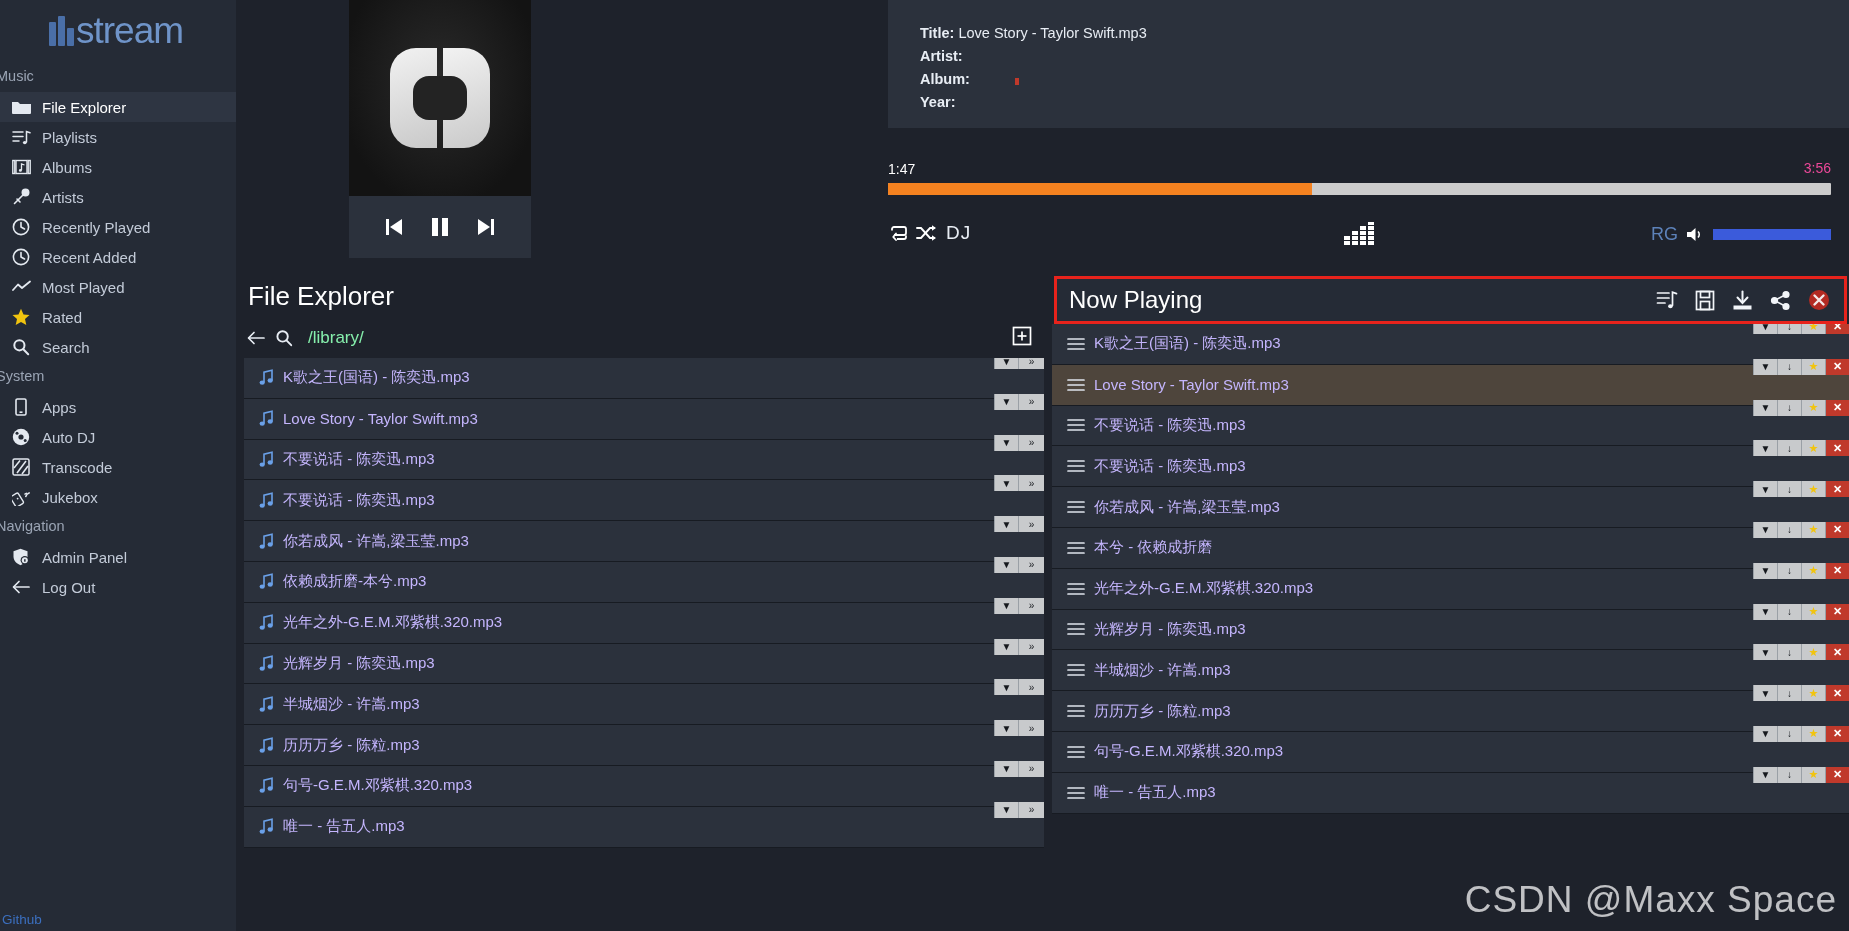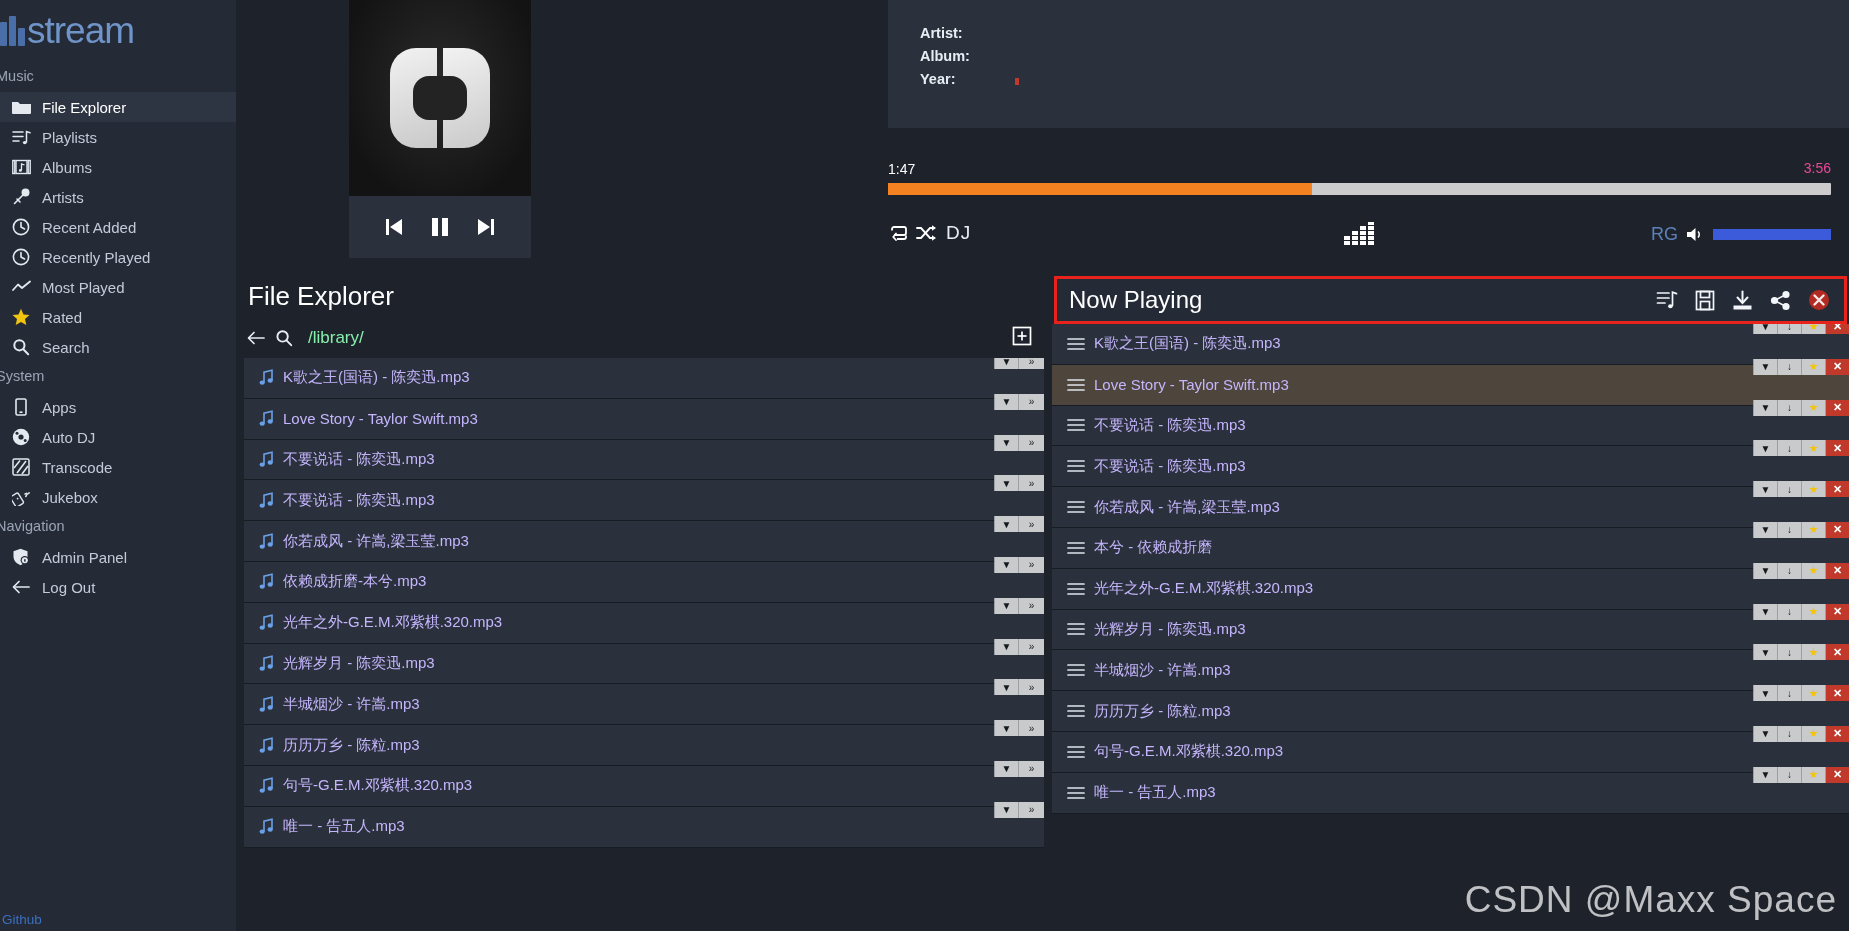--- a/index.html
+++ b/index.html
@@ -14,21 +14,21 @@
   
   .sidebar {
     width: 236px; height: 931px;
     background: #252b36;
     flex: 0 0 236px;
     position: relative;
     overflow: hidden;
   }
   .logo-wrap {
     height: 62px;
-    display: flex; align-items: center; justify-content: flex-start;
+    display: flex; align-items: center; justify-content: center;
     padding-right: 4px;
   }
   .logo {
     display: flex; align-items: center;
     font-size: 37px; letter-spacing: -1px;
     color: #5d82b9; font-weight: 400;
   }
   .logo-bars { display: inline-flex; align-items: flex-end; gap: 2px; margin-right: 2px; }
   .logo-bars i { display: block; width: 7px; background: #4a6fa8; border-radius: 1px; }
   .logo-bars i:nth-child(1) { height: 24px; }
@@ -283,30 +283,30 @@
           </span>
           <span class="lbl">Artists</span>
         </div>
         <div class="nav-item">
           <span class="ico">
             <svg width="18" height="18" viewBox="0 0 18 18" fill="none" stroke="#e4e9f0" stroke-width="1.6">
               <circle cx="9" cy="9" r="7.6"></circle>
               <polyline points="9,4.5 9,9 12.5,11" stroke-linecap="round"></polyline>
             </svg>
           </span>
-          <span class="lbl">Recent Added</span>
+          <span class="lbl">Recently Played</span>
         </div>
         <div class="nav-item">
           <span class="ico">
             <svg width="18" height="18" viewBox="0 0 18 18" fill="none" stroke="#e4e9f0" stroke-width="1.6">
               <circle cx="9" cy="9" r="7.6"></circle>
               <polyline points="9,4.5 9,9 12.5,11" stroke-linecap="round"></polyline>
             </svg>
           </span>
-          <span class="lbl">Recently Played</span>
+          <span class="lbl">Recent Added</span>
         </div>
         <div class="nav-item">
           <span class="ico">
             <svg width="19" height="14" viewBox="0 0 19 14" fill="none" stroke="#e4e9f0" stroke-width="1.8" stroke-linecap="round" stroke-linejoin="round">
               <polyline points="1,10 6,4.5 10,8 18,1.5"></polyline>
             </svg>
           </span>
           <span class="lbl">Most Played</span>
         </div>
         <div class="nav-item">
@@ -425,20 +425,24 @@
           <button>
             <svg width="24" height="20" viewBox="0 0 24 20">
                 <polygon points="4,2 4,18 16,10" fill="#fff"></polygon>
                 <rect x="17" y="2" width="3" height="16" fill="#fff"></rect>
               </svg>
           </button>
         </div>
       </div>
 
       <div class="meta-panel">
+        <div class="meta-row">
+          <b>Title:</b>
+          <span class="val">Love Story - Taylor Swift.mp3</span>
+        </div>
         <div class="meta-row">
           <b>Artist:</b>
           <span class="val"></span>
         </div>
         <div class="meta-row">
           <b>Album:</b>
           <span class="val"></span>
         </div>
         <div class="meta-row">
           <b>Year:</b>

